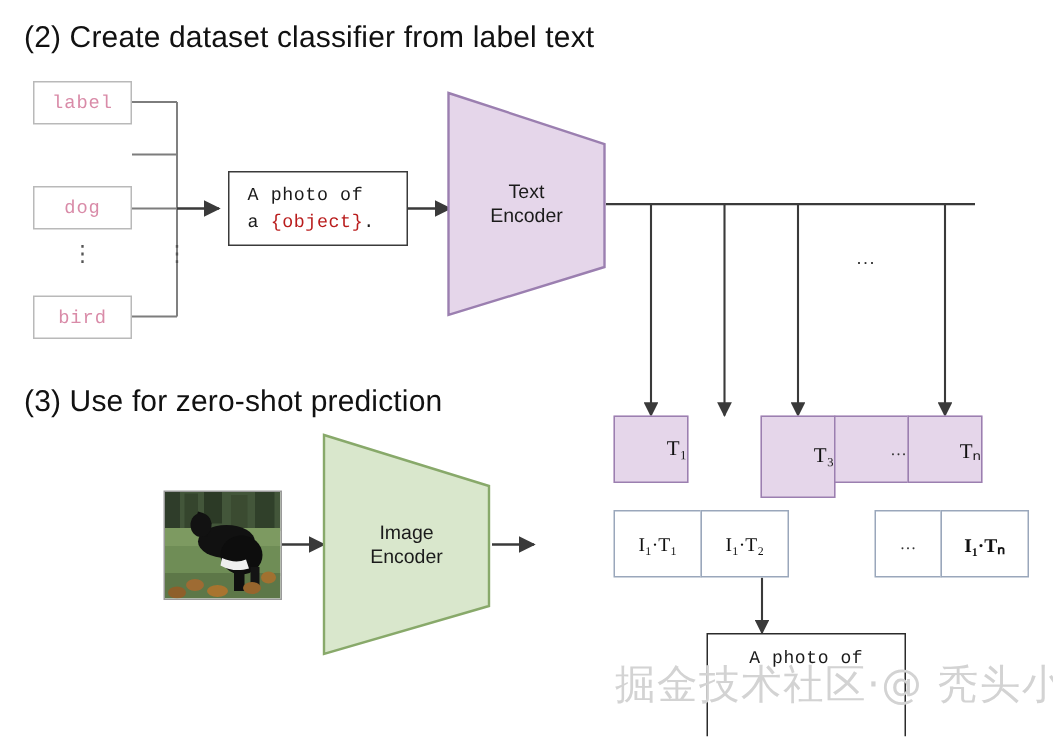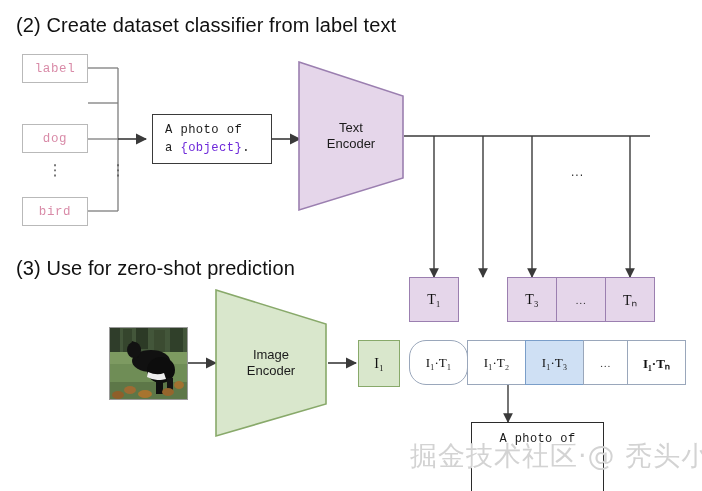--- a/index.html
+++ b/index.html
@@ -52,21 +52,21 @@
     box-sizing: border-box;
     border: 1.6px solid #3a3a3a;
     background: #ffffff;
     font-family: "Liberation Mono", monospace;
     font-size: 12.2px;
     color: #1a1a1a;
     line-height: 18px;
     padding: 6px 0 0 12px;
     letter-spacing: 0.4px;
   }
-  .prompt-box .slot { color: #6d28d9; margin-top: 13px; }
+  .prompt-box .slot { color: #b91c1c; margin-top: 13px; }
 
   
   .encoder {
     display: flex;
     align-items: center;
     justify-content: center;
   }
   .encoder svg { position: absolute; inset: 0; }
   .encoder .enc-label {
     position: relative;
@@ -78,21 +78,21 @@
     z-index: 2;
   }
 
   
   .tcell {
     box-sizing: border-box;
     background: #e5d6ea;
     border: 1px solid #9b7fb0;
     display: flex;
     align-items: center;
-    justify-content: center;
+    justify-content: flex-end;
     font-family: "Liberation Serif", serif;
     font-size: 14px;
     color: #111111;
   }
   .icell {
     box-sizing: border-box;
     background: #ffffff;
     border: 1px solid #9aa7bb;
     display: flex;
     align-items: center;
@@ -221,21 +221,21 @@
       <div>Text</div>
       <div>Encoder</div>
     </div>
   </div>
 
   <div class="abs bus-dots" style="left:571px; top:165px;">...</div>
 
   <div class="abs tcell" style="left:409px; top:277px; width:50px; height:45px;">
     <span>T₁</span>
   </div>
-  <div class="abs tcell" style="left:507px; top:277px; width:50px; height:45px;">
+  <div class="abs tcell" style="left:507px; top:277px; width:50px; height:55px;">
     <span>T₃</span>
   </div>
   <div class="abs tcell" style="left:556px; top:277px; width:50px; height:45px;">
     <span class="cell-dots">…</span>
   </div>
   <div class="abs tcell" style="left:605px; top:277px; width:50px; height:45px;">
     <span>Tₙ</span>
   </div>
 
   <div class="abs section-title" style="left:16px; top:257px;">(3) Use for zero-shot prediction</div>
@@ -270,33 +270,27 @@
   <div class="abs encoder" style="left:214px; top:288px; width:114px; height:150px;">
     <svg width="114" height="150" viewBox="0 0 114 150">
       <polygon points="2,2 112,36 112,116 2,148" fill="#d9e7cc" stroke="#88a96a" stroke-width="1.6"></polygon>
     </svg>
     <div class="enc-label">
       <div>Image</div>
       <div>Encoder</div>
     </div>
   </div>
 
-  <div class="abs ibox" style="left:358px; top:340px; width:42px; height:47px;">
-    <span>I₁</span>
-  </div>
-
-  <div class="abs icell" style="left:409px; top:340px; width:59px; height:45px;border-radius:17px;">
+
+  <div class="abs icell" style="left:409px; top:340px; width:59px; height:45px;">
     <span>I₁·T₁</span>
   </div>
   <div class="abs icell" style="left:467px; top:340px; width:59px; height:45px;">
     <span>I₁·T₂</span>
   </div>
-  <div class="abs icell highlight" style="left:525px; top:340px; width:59px; height:45px;">
-    <span>I₁·T₃</span>
-  </div>
   <div class="abs icell" style="left:583px; top:340px; width:45px; height:45px;">
     <span class="cell-dots">…</span>
   </div>
   <div class="abs icell" style="left:627px; top:340px; width:59px; height:45px;font-weight:bold;">
     <span>I₁·Tₙ</span>
   </div>
 
   <div class="abs result-box" style="left:471px; top:422px; width:133px; height:76px;">
     <span>A photo of</span>
   </div>

